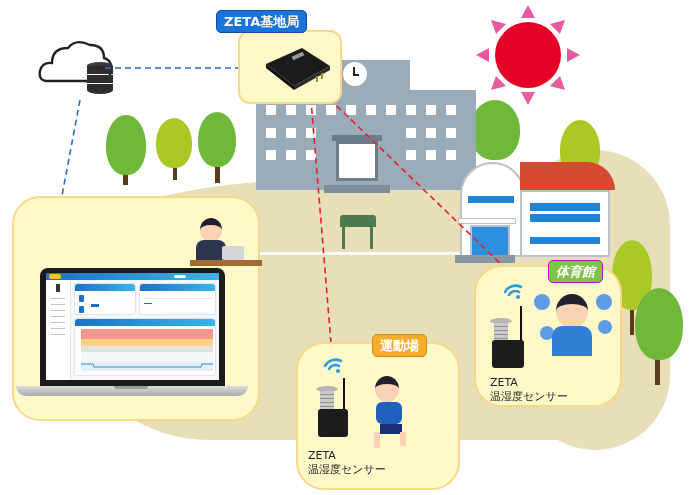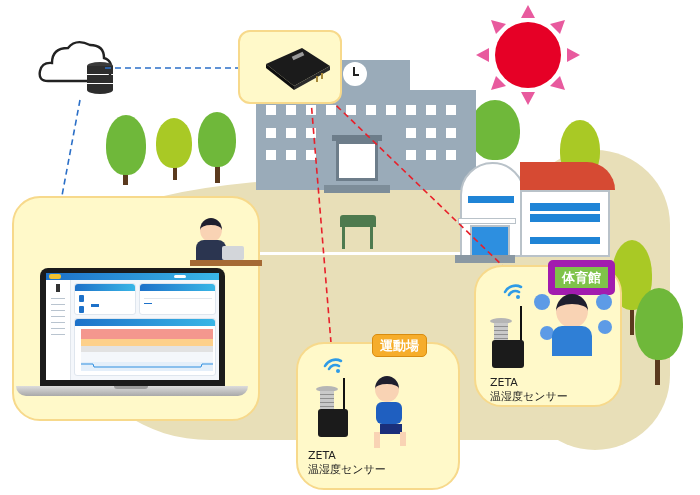--- a/index.html
+++ b/index.html
@@ -8,21 +8,21 @@
   .abs { position: absolute; }
 
   
   .ground { background: #e8dfb8; }
 
   
   .badge { position: absolute; color: #fff; font-weight: bold; font-size: 13px; padding: 2px 7px; border-radius: 5px; white-space: nowrap; line-height: 17px; }
   .badge-blue { background: #1a73d9; border: 1px solid #0f4fa0; }
   .badge-navy { background: #1f5fb5; border: 1px solid #144388; font-size: 14px; padding: 3px 9px; }
   .badge-orange { background: #f6ad2b; border: 1px solid #d88c10; }
-  .badge-green { background: #7fc34a; border: 7px solid #a21caf; }
+  .badge-green { background: #7fc34a; border: 1px solid #a21caf; font-style: italic; }
 
   .panel { position: absolute; background: #fff9c9; border: 2px solid #f7d98b; border-radius: 28px; }
 
   .sensor-text { position: absolute; font-family: "DejaVu Sans", sans-serif; font-size: 11px; color: #222; line-height: 14px; }
 
   
   .laptop-screen { position: absolute; background: #1b1b1b; border-radius: 8px 8px 0 0; }
   .laptop-inner { position: absolute; background: #f4f7fb; overflow: hidden; }
   .laptop-base { position: absolute; background: linear-gradient(#dcdcdc, #a9a9a9); border-radius: 0 0 12px 12px; }
   .app-bar { position: absolute; background: linear-gradient(90deg, #1d71c9, #39b6e6); }
@@ -158,20 +158,21 @@
       <svg width="70" height="45" viewBox="0 0 70 45">
         <polygon points="4,18 40,2 68,20 32,40" fill="#1b1b1b"></polygon>
         <polygon points="4,18 32,40 32,44 4,22" fill="#0e0e0e"></polygon>
         <polygon points="32,40 68,20 68,24 32,44" fill="#2a2a2a"></polygon>
         <rect x="30" y="8" width="12" height="4" fill="#9a9a9a" transform="rotate(-25 36 10)"></rect>
         <line x1="55" y1="30" x2="55" y2="36" stroke="#a88a3a" stroke-width="2"></line>
         <line x1="60" y1="27" x2="60" y2="33" stroke="#a88a3a" stroke-width="2"></line>
       </svg>
     </div>
   </div>
+  <div class="badge badge-blue" style="left:216px;top:10px;">ZETA基地局</div>
 
   <div class="panel" style="left:12px;top:196px;width:248px;height:225px;"></div>
 
   <div>
     <div class="abs" style="left:200px;top:218px;width:22px;height:24px;border-radius:50%;background:#f9d3b4;border-top:7px solid #1f1f2e;"></div>
     <div class="abs" style="left:196px;top:240px;width:30px;height:22px;background:#2b3550;border-radius:8px 8px 0 0;"></div>
     <div class="abs" style="left:222px;top:246px;width:22px;height:14px;background:#d3d6da;border-radius:2px;"></div>
     <div class="abs" style="left:190px;top:260px;width:72px;height:6px;background:#a56a34;"></div>
   </div>
 

